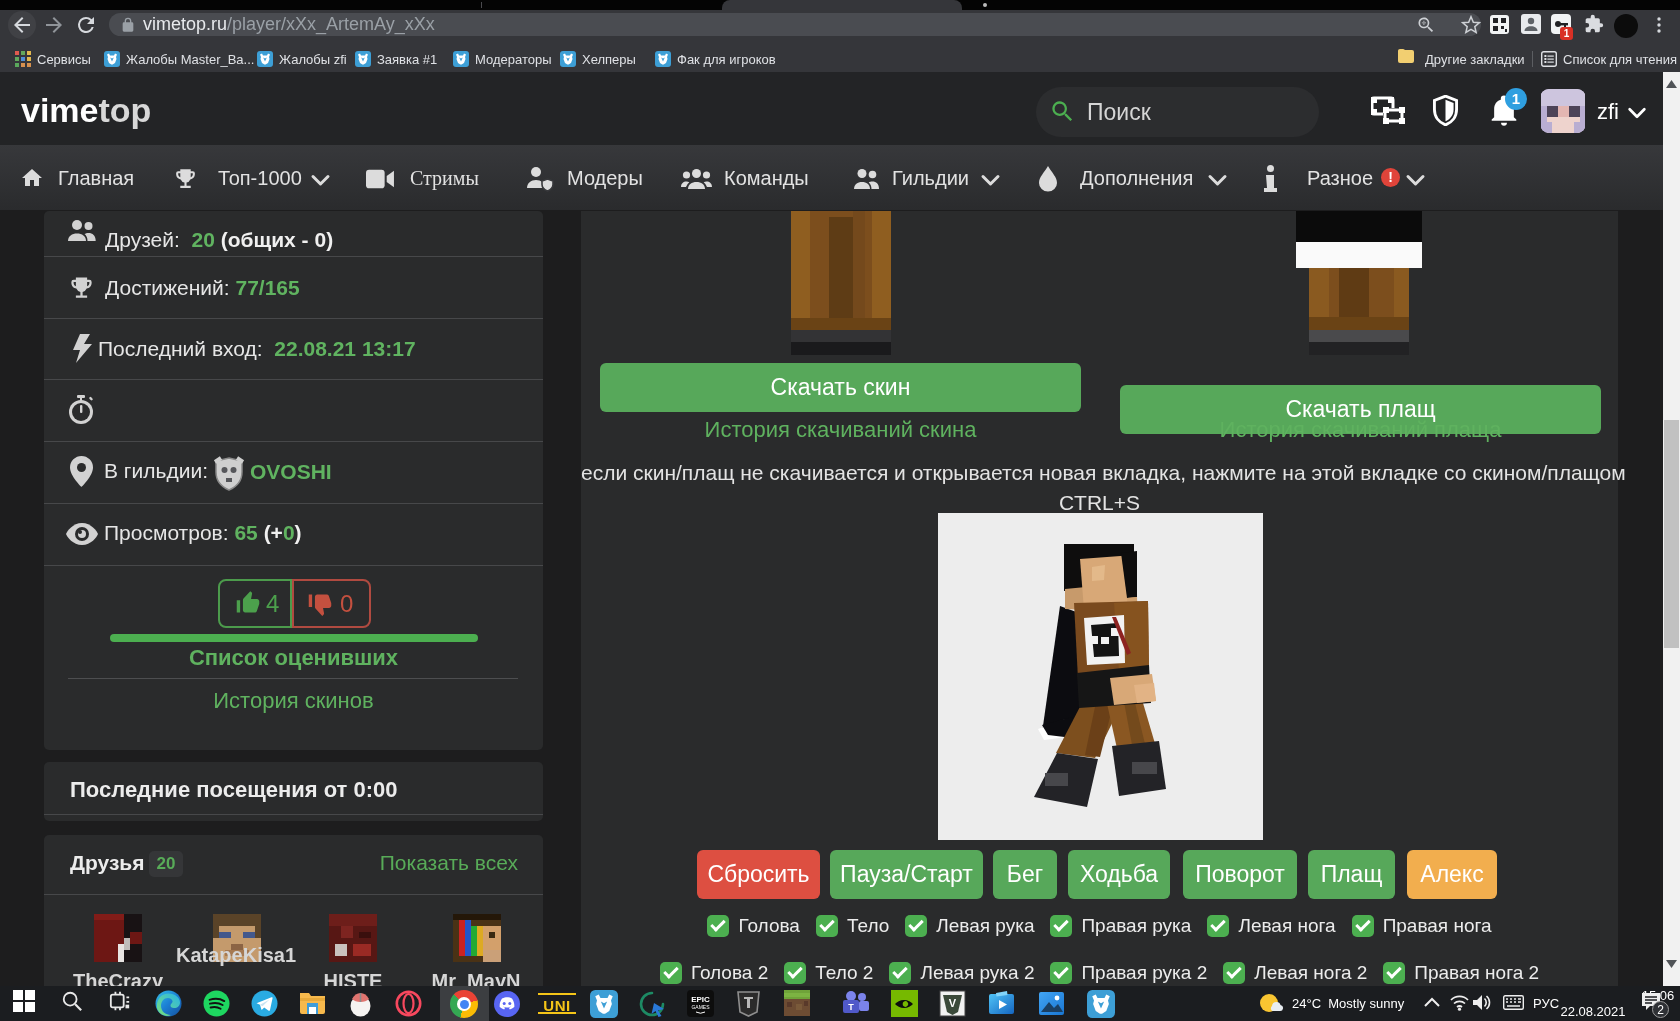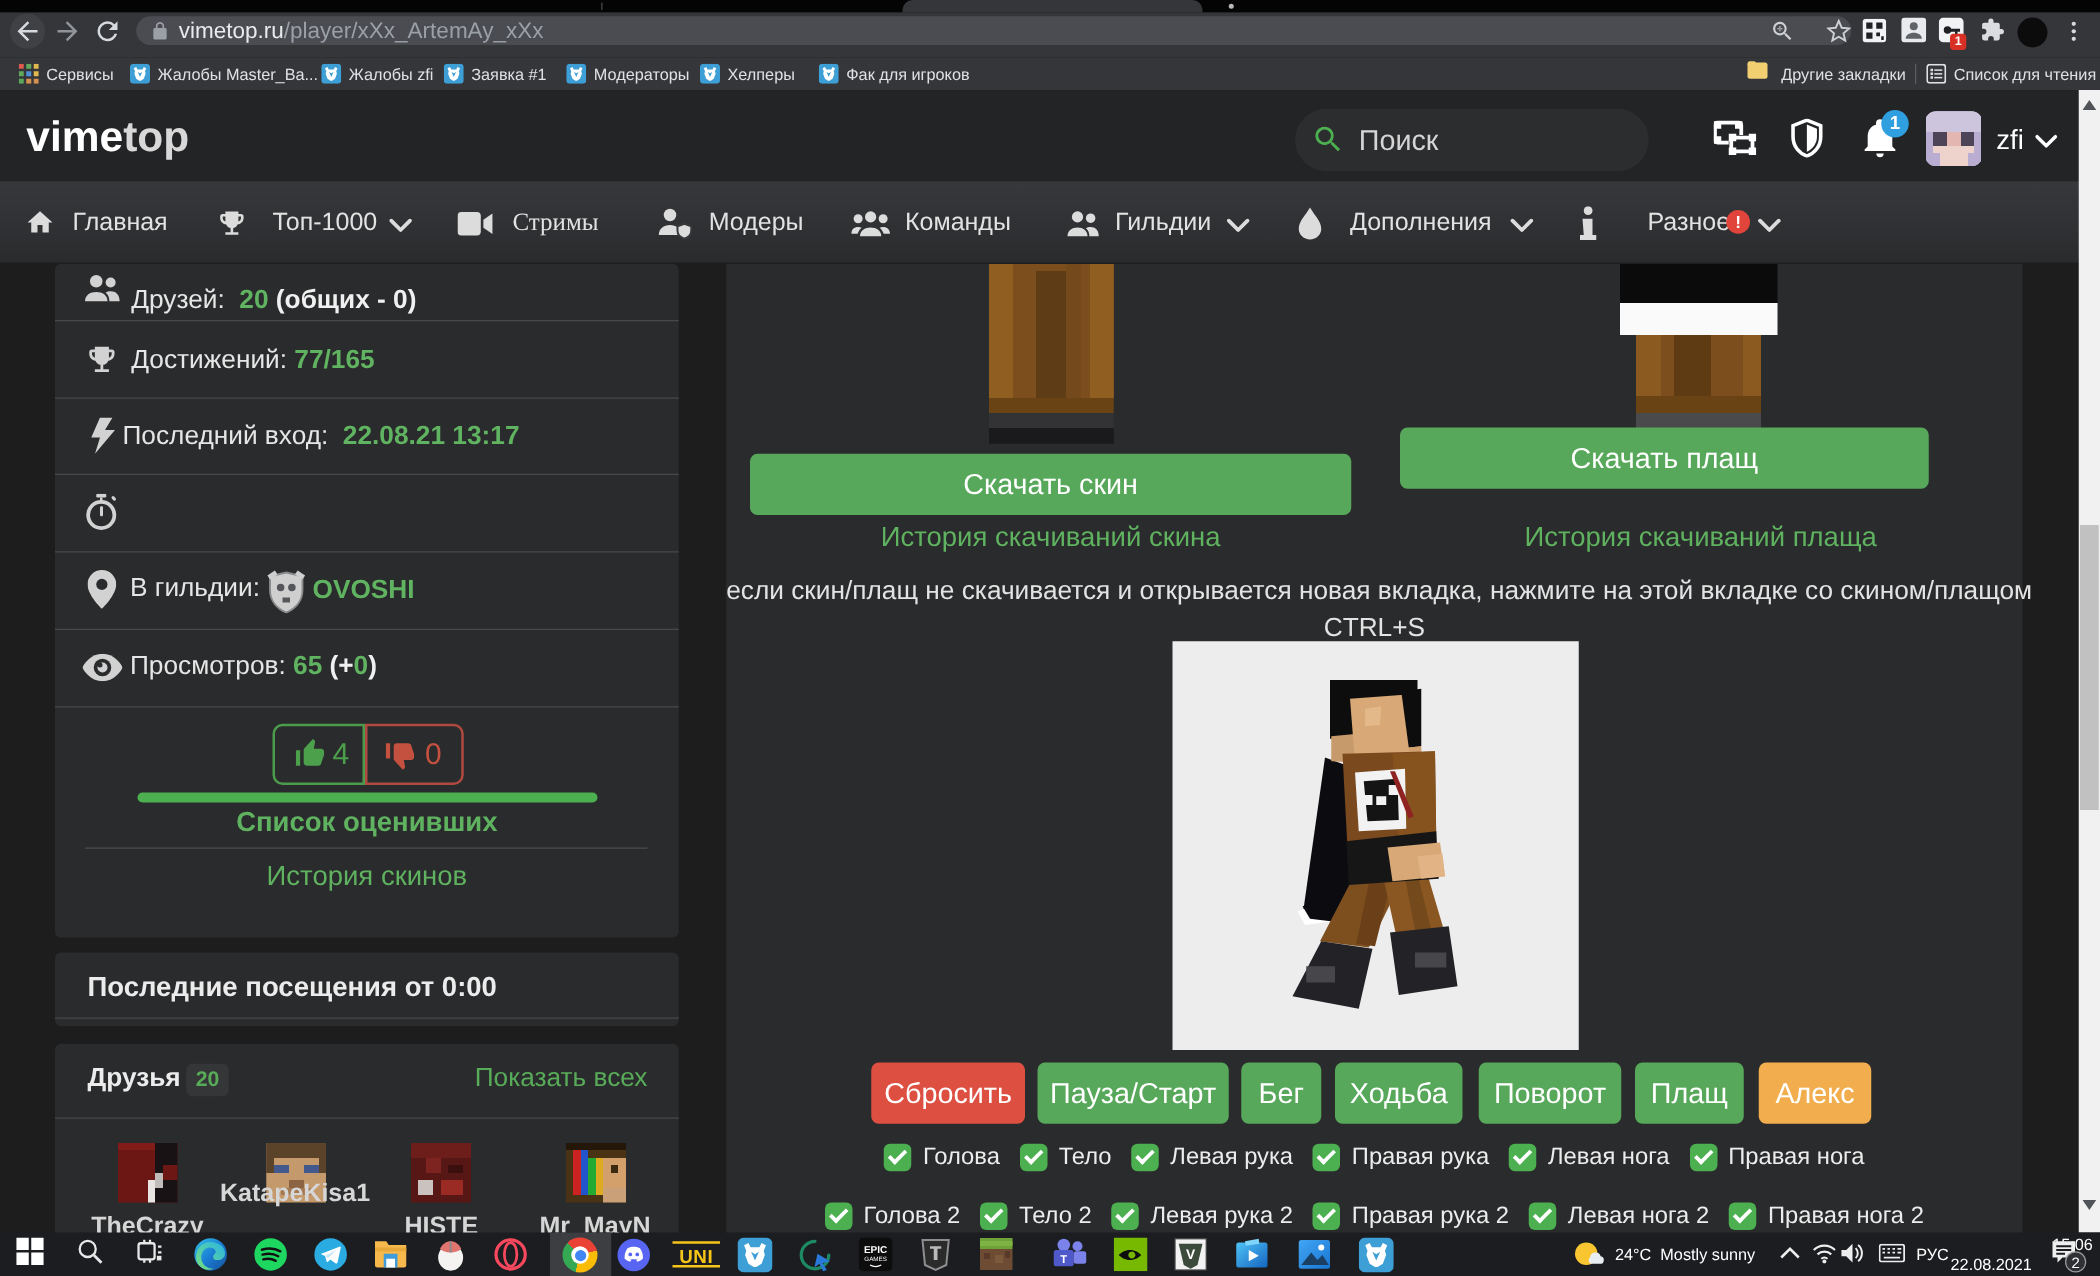--- a/index.html
+++ b/index.html
@@ -265,21 +265,21 @@
       <path d="M11 1 C15 8 20 12 20 18 A9 8.6 0 0 1 2 18 C2 12 7 8 11 1 Z" fill="#dcdcdc"></path>
     </svg>
   <div class="abs navtxt" style="left:1080px;">Дополнения</div>
   <svg class="abs navchev" style="left:1207px;">
       <use href="#chev"></use>
     </svg>
   <svg class="abs" style="left:1263px;top:165px;" width="15" height="27" viewBox="0 0 15 27">
       <circle cx="7.5" cy="3.5" r="3.5" fill="#dcdcdc"></circle>
       <path d="M3 10 h8 v13 h3 v4 H1 v-4 h3 z" fill="#dcdcdc"></path>
     </svg>
-  <div class="abs navtxt" style="left:1307px;margin-left:11px;">Разное</div>
+  <div class="abs navtxt" style="left:1307px;">Разное</div>
   <div class="abs" style="left:1381px;top:168px;width:19px;height:19px;border-radius:50%;background:#e0443a;color:#fff;font-size:14px;font-weight:bold;text-align:center;line-height:19px;">!</div>
   <svg class="abs navchev" style="left:1405px;">
       <use href="#chev"></use>
     </svg>
 
   <div class="card" style="left:44px;top:211px;width:499px;height:539px;"></div>
   <svg class="abs sicon" style="left:67px;top:219px;" width="30" height="24" viewBox="0 0 30 24">
       <circle cx="10" cy="6" r="5" fill="#d2d2d2"></circle>
       <circle cx="21.5" cy="7" r="4" fill="#d2d2d2"></circle>
       <path d="M1 22c0-5 4-7.5 9-7.5s9 2.5 9 7.5z" fill="#d2d2d2"></path>
@@ -412,21 +412,21 @@
     <rect x="0" y="31" width="126" height="26" fill="#fafafa"></rect>
     <rect x="13" y="57" width="100" height="49" fill="#7c4e1d"></rect>
     <rect x="13" y="57" width="20" height="49" fill="#8a5a20"></rect>
     <rect x="43" y="57" width="30" height="49" fill="#5f3b14"></rect>
     <rect x="98" y="57" width="15" height="49" fill="#8a5a20"></rect>
     <rect x="13" y="106" width="100" height="13" fill="#6a4315"></rect>
     <rect x="13" y="119" width="100" height="12" fill="#4a4a4c"></rect>
     <rect x="13" y="131" width="100" height="13" fill="#222224"></rect>
   </svg>
   <div class="abs gbtn" style="left:600px;top:363px;width:481px;">Скачать скин</div>
-  <div class="abs gbtn" style="left:1120px;top:342px;width:423px;">Скачать плащ</div>
+  <div class="abs gbtn" style="left:1120px;top:385px;width:481px;">Скачать плащ</div>
   <div class="abs glink" style="left:600px;top:417px;width:481px;">История скачиваний скина</div>
   <div class="abs glink" style="left:1120px;top:417px;width:481px;">История скачиваний плаща</div>
   <div class="abs" style="left:581px;top:461px;width:1037px;text-align:center;font-size:21px;color:#e3e3e3;white-space:nowrap;">если скин/плащ не скачивается и открывается новая вкладка, нажмите на этой вкладке со скином/плащом</div>
   <div class="abs" style="left:581px;top:491px;width:1037px;text-align:center;font-size:21px;color:#e3e3e3;">CTRL+S</div>
   <div class="abs" style="left:938px;top:513px;width:325px;height:327px;background:#ededed;"></div>
   <svg class="abs" style="left:938px;top:513px;" width="325" height="327" viewBox="0 0 325 327">
     <polygon points="122,93 152,104 143,226 104,220" fill="#0c0c10"></polygon>
     <polygon points="100,216 128,206 143,222 106,227" fill="#ffffff"></polygon>
     <polygon points="104,212 134,204 143,226 110,222" fill="#0c0c10"></polygon>
     <polygon points="145,188 186,186 157,245 118,240" fill="#7d4f1e"></polygon>

